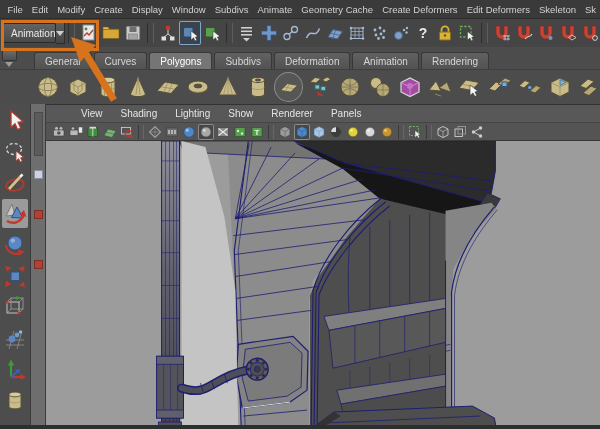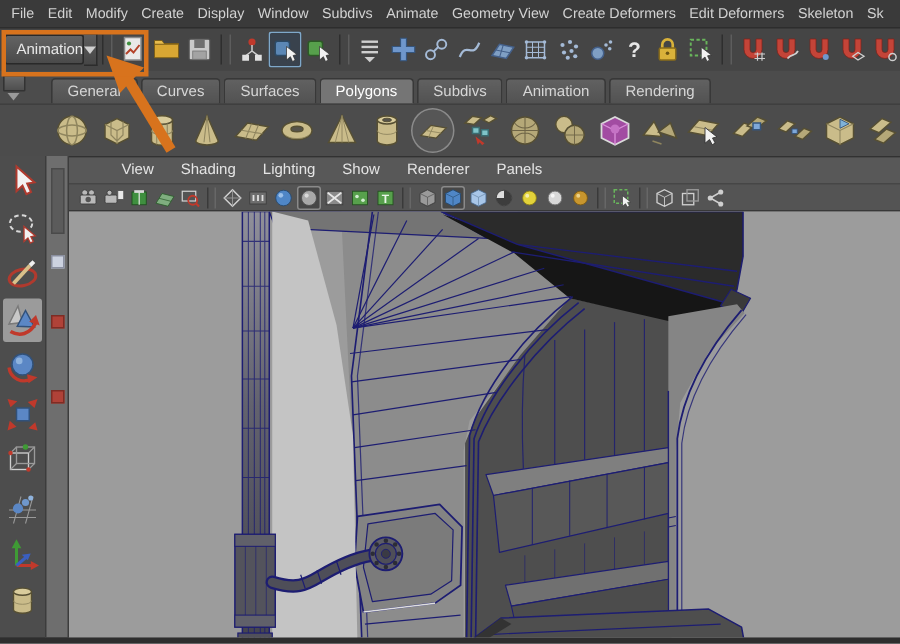--- a/index.html
+++ b/index.html
@@ -89,21 +89,21 @@
 
   <div class="menubar">
     <span>File</span>
     <span>Edit</span>
     <span>Modify</span>
     <span>Create</span>
     <span>Display</span>
     <span>Window</span>
     <span>Subdivs</span>
     <span>Animate</span>
-    <span>Geometry View</span>
+    <span>Geometry Cache</span>
     <span>Create Deformers</span>
     <span>Edit Deformers</span>
     <span>Skeleton</span>
     <span>Sk</span>
   </div>
 
   <div class="toolbar-row">
     <div class="mode-select">
       <span>Animation</span>
     </div>
@@ -274,23 +274,23 @@
       </span>
   </div>
 
   <div class="tabs-row">
     <div class="shelf-gutter">
       <div class="gutter-btn" style="top:3px"></div>
       <div class="gutter-tri" style="top:15px"></div>
     </div>
     <div class="tab">General</div>
     <div class="tab">Curves</div>
-    <div class="tab">Surfaces</div>
     <div class="tab active">Polygons</div>
     <div class="tab">Subdivs</div>
+    <div class="tab">Deformation</div>
     <div class="tab">Animation</div>
     <div class="tab">Rendering</div>
 
   </div>
 
   <div class="shelf-row">
     <div class="inner">
       <span class="sh-icon">
           <svg width="26" height="26" viewBox="0 0 26 26">
             <circle cx="13" cy="13" r="9.5" fill="#cabc8a" stroke="#564f33"></circle>

